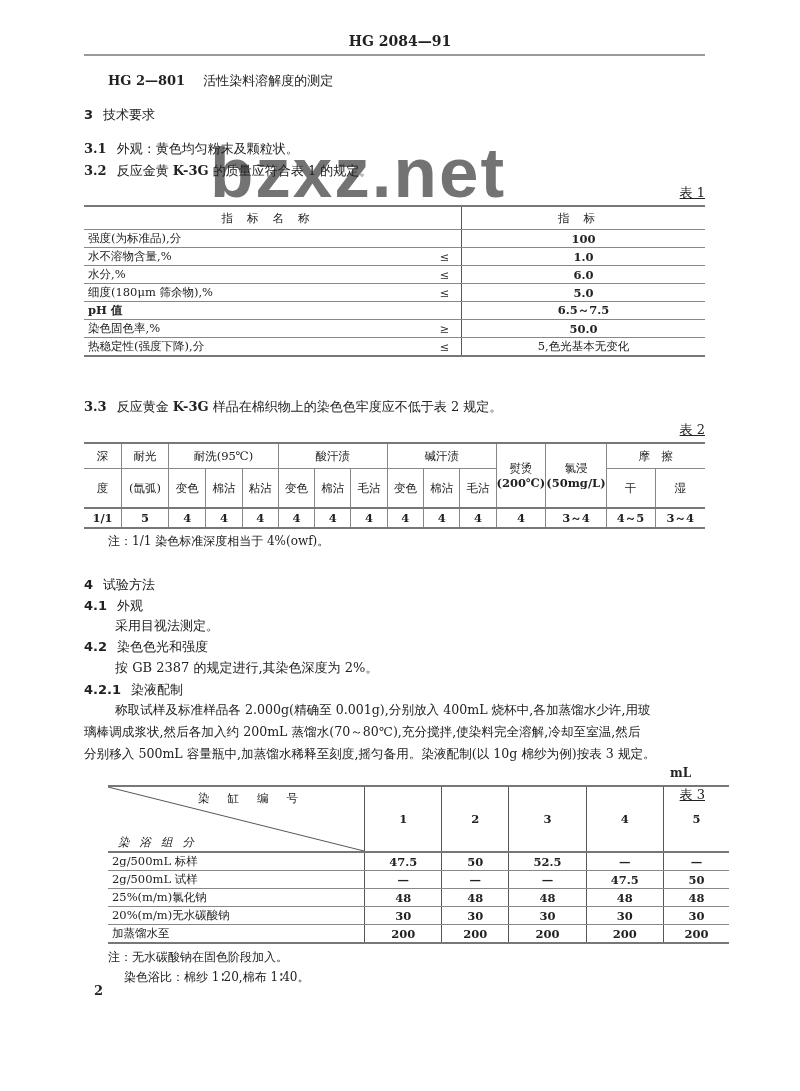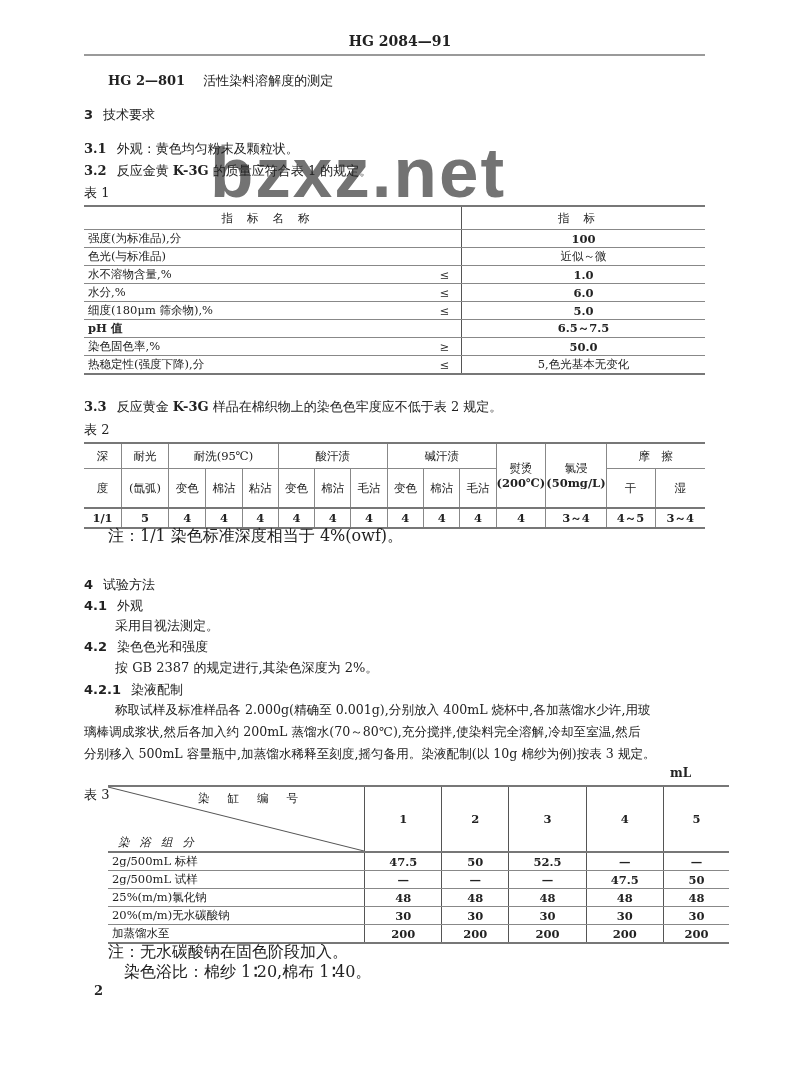--- a/index.html
+++ b/index.html
@@ -10,21 +10,21 @@
   .hdr { left:0; width:800px; top:33px; text-align:center; font-size:14px; font-weight:bold; }
   .hrule { left:84px; width:621px; top:54px; height:2px; background:#9a9a9a; }
   .line { font-size:13px; white-space:nowrap; }
   .sec { font-size:13px; font-family:"DejaVu Sans","Liberation Sans",sans-serif; }
   .secnum { font-weight:bold; display:inline-block; margin-right:10px; }
   .watermark { left:210px; top:132px; font-family:Liberation Sans, sans-serif;
                font-size:71px; font-weight:bold; color:#737373; letter-spacing:2px; z-index:0; }
   .content { z-index:1; }
   table { border-collapse:collapse; position:absolute; font-size:11.5px; z-index:1; }
   td { padding:0; text-align:center; vertical-align:middle; }
-  .caption { font-size:13px; text-align:left; }
+  .caption { font-size:13px; text-align:right;text-decoration:underline; }
   
   #t1 { left:84px; top:205px; width:621px; border-top:2px solid #777; border-bottom:2px solid #777; }
   #t1 td { border-bottom:1px solid #888; height:17px; }
   #t1 td.name { text-align:left; padding-left:4px; width:340px; }
   #t1 td.op { width:33px; text-align:center; border-right:1px solid #555; }
   #t1 tr.head td { height:22px; letter-spacing:14px; }
   #t1 td.val { font-weight:bold; }
   
   #t2 { left:84px; top:442px; width:621px; border-top:2px solid #777; border-bottom:2px solid #777; }
   #t2 td { border:1px solid #888; border-top:none; height:24px; line-height:1.3; }
@@ -33,21 +33,21 @@
   #t2 td:last-child { border-right:none; }
   #t2 tr.vals td { font-weight:bold; height:18px; border-top:2px solid #777; }
   
   #t3 { left:84px; top:785px; width:621px; border-top:2px solid #777; border-bottom:2px solid #777;margin-left:24px; }
   #t3 td { border-left:1px solid #555; border-bottom:1px solid #888; height:17px; font-weight:bold; }
   #t3 td:first-child { border-left:none; text-align:left; padding-left:4px; font-weight:normal; width:252px; }
   #t3 tr.head td { height:64px; border-bottom:2px solid #777; }
   #t3 tr.head td.diag { position:relative; }
   .diag-top { position:absolute; left:90px; top:4px; letter-spacing:18px; font-weight:normal; }
   .diag-bot { position:absolute; left:10px; top:48px; letter-spacing:10px; font-weight:normal;font-style:italic; }
-  .note { font-size:16px; }
+  .note { font-size:12px;margin-top:7px; }
 </style>
 </head>
 <body>
 
 <div class="abs hdr">HG 2084—91</div>
 <div class="abs hrule"></div>
 
 <div class="abs watermark">bzxz.net</div>
 
 <div class="abs line content" style="left:108px;top:72px;">
@@ -71,25 +71,20 @@
 <table id="t1">
   <tbody>
       <tr class="head">
     <td colspan="2" style="border-right:1px solid #555;">指标名称</td>
     <td>指标</td>
   </tr>
   <tr>
         <td class="name">强度(为标准品),分</td>
         <td class="op"></td>
         <td class="val">100</td>
-      </tr>
-  <tr>
-        <td class="name">色光(与标准品)</td>
-        <td class="op"></td>
-        <td>近似～微</td>
       </tr>
   <tr>
         <td class="name">水不溶物含量,%</td>
         <td class="op">≤</td>
         <td class="val">1.0</td>
       </tr>
   <tr>
         <td class="name">水分,%</td>
         <td class="op">≤</td>
         <td class="val">6.0</td>

